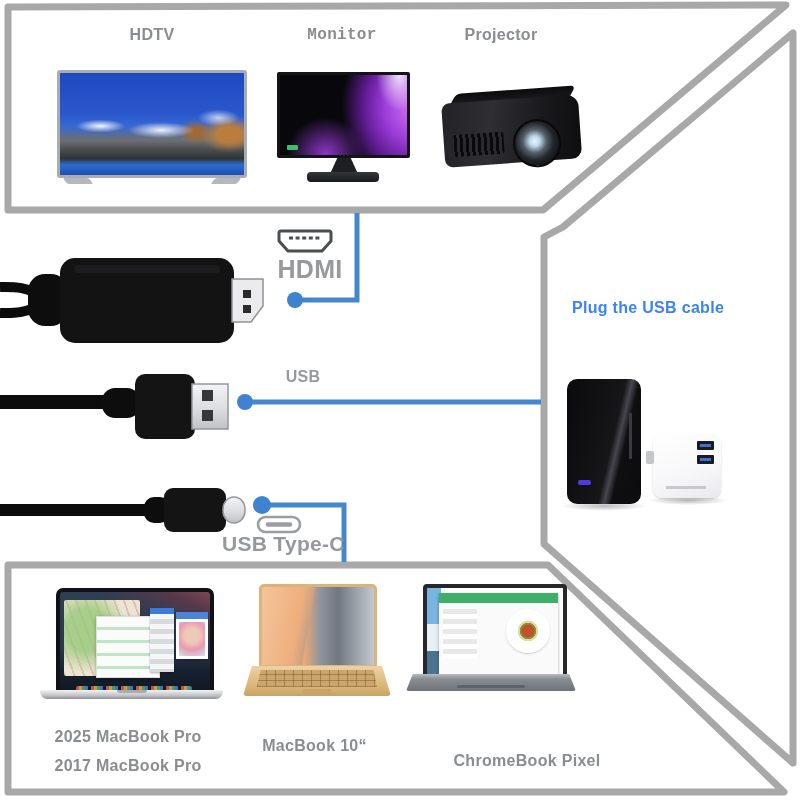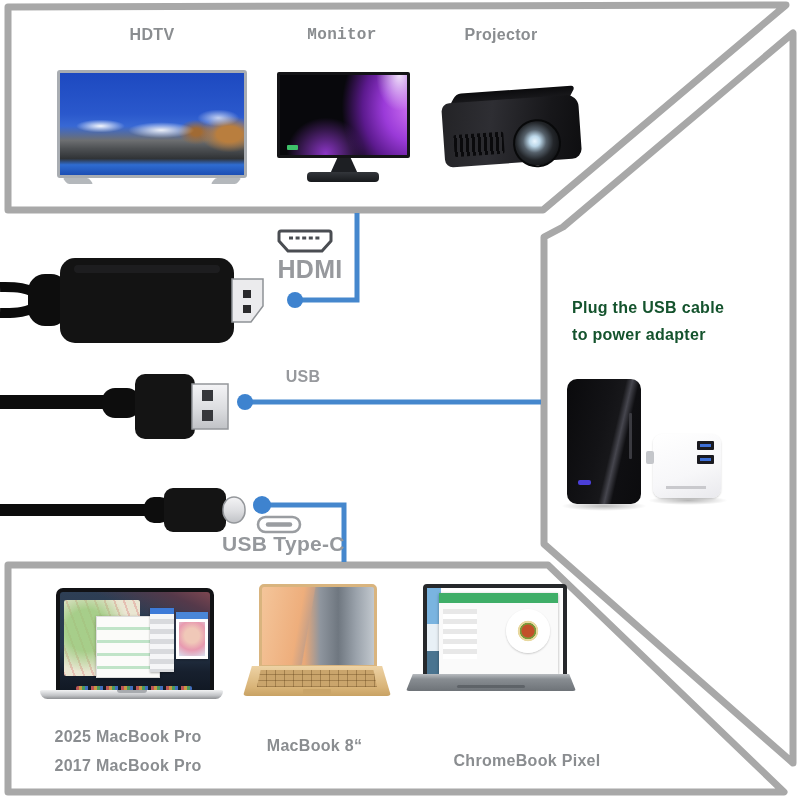--- a/index.html
+++ b/index.html
@@ -9,21 +9,21 @@
 
   
   .label{position:absolute;z-index:5;font-weight:700;color:#8a8d90;font-size:16px;
          text-align:center;letter-spacing:.3px;white-space:nowrap;}
   .lbl-hdtv{left:57px;top:26px;width:190px;}
   .lbl-monitor{left:272px;top:26px;width:140px;font-family:Liberation Mono, monospace;}
   .lbl-projector{left:425px;top:26px;width:152px;}
   .lbl-hdmi{left:268px;top:255px;width:84px;font-size:25px;color:#97999d;}
   .lbl-usb{left:261px;top:368px;width:84px;color:#97999d;}
   .lbl-usbc{left:222px;top:532px;width:112px;font-size:21px;color:#95989c;}
-  .note{left:572px;top:294px;width:185px;text-align:left;line-height:27px;color:#14532d;}
+  .note{left:572px;top:294px;width:185px;text-align:left;line-height:27px;color:#3b82f6;}
   .lbl-mbp{left:28px;top:722px;width:200px;line-height:29px;}
   .lbl-mb12{left:237px;top:737px;width:155px;}
   .lbl-cb{left:400px;top:752px;width:182px;margin-left:36px;}
 
   
   .icon{position:absolute;z-index:5;}
   .ic-hdmi{left:276px;top:229px;}
   .ic-usbc{left:256px;top:515px;}
 
   
@@ -232,21 +232,20 @@
   <div class="label lbl-usb">USB</div>
 
   <svg class="icon ic-usbc" width="46" height="19" viewBox="0 0 46 19">
     <rect x="2" y="2" width="42" height="15" rx="7.5" fill="none" stroke="#9a9da1" stroke-width="2.6"></rect>
     <line x1="12" y1="9.5" x2="34" y2="9.5" stroke="#9a9da1" stroke-width="4.5" stroke-linecap="round"></line>
   </svg>
   <div class="label lbl-usbc">USB Type-C</div>
 
   <div class="label note">
     <span>Plug the USB cable</span><br>
-    <span>to power adapter</span>
   </div>
 
   <div class="shadow pb-shadow"></div>
   <div class="device powerbank">
     <div class="pb-brand"></div>
     <div class="pb-led"></div>
   </div>
 
   <div class="shadow ch-shadow"></div>
   <div class="device charger">
@@ -284,16 +283,16 @@
         <div class="cb-plate"></div>
       </div>
     </div>
     <div class="cb-base"></div>
   </div>
 
   <div class="label lbl-mbp">
     <span>2025 MacBook Pro</span><br>
     <span>2017 MacBook Pro</span>
   </div>
-  <div class="label lbl-mb12">MacBook 8“</div>
+  <div class="label lbl-mb12">MacBook 10“</div>
   <div class="label lbl-cb">ChromeBook Pixel</div>
 
 </div>
 
 </body></html>

